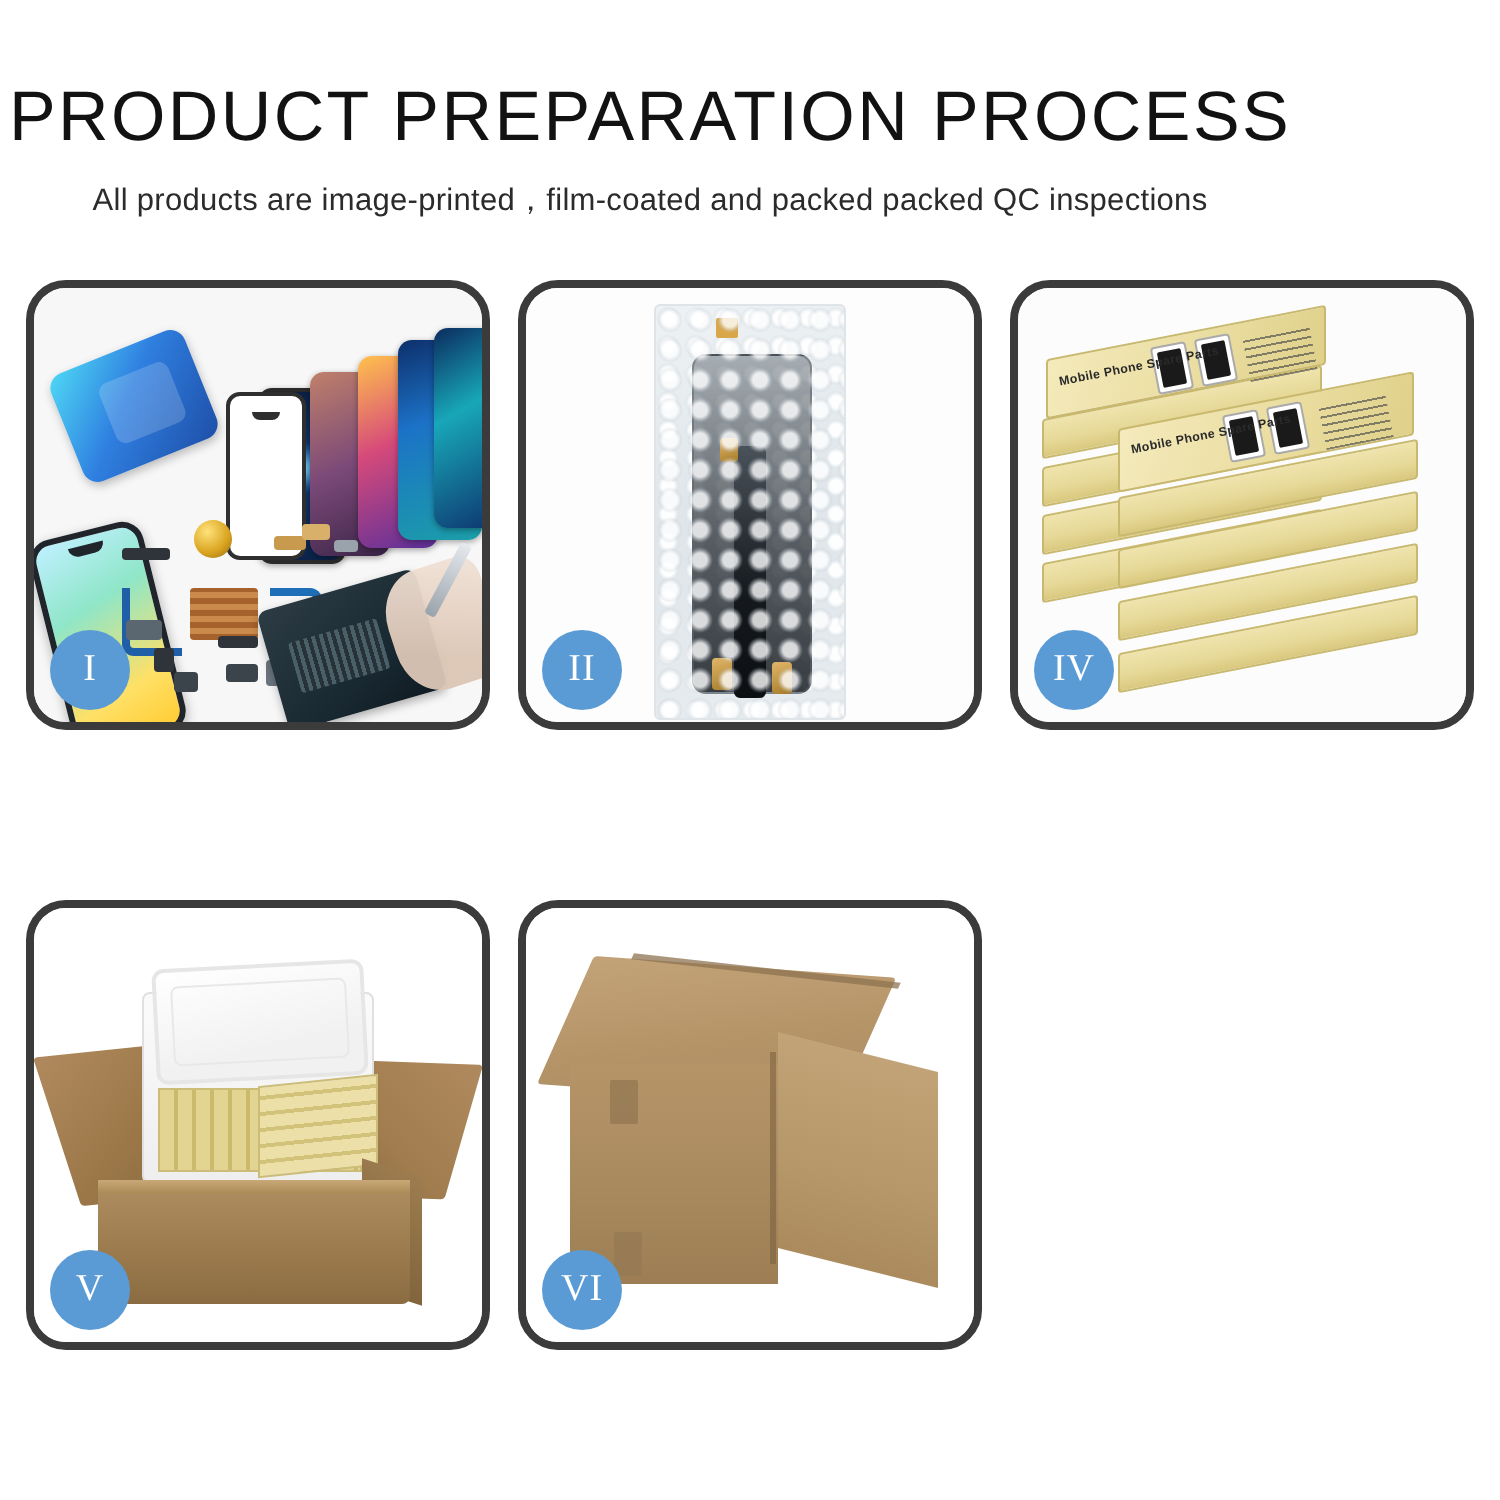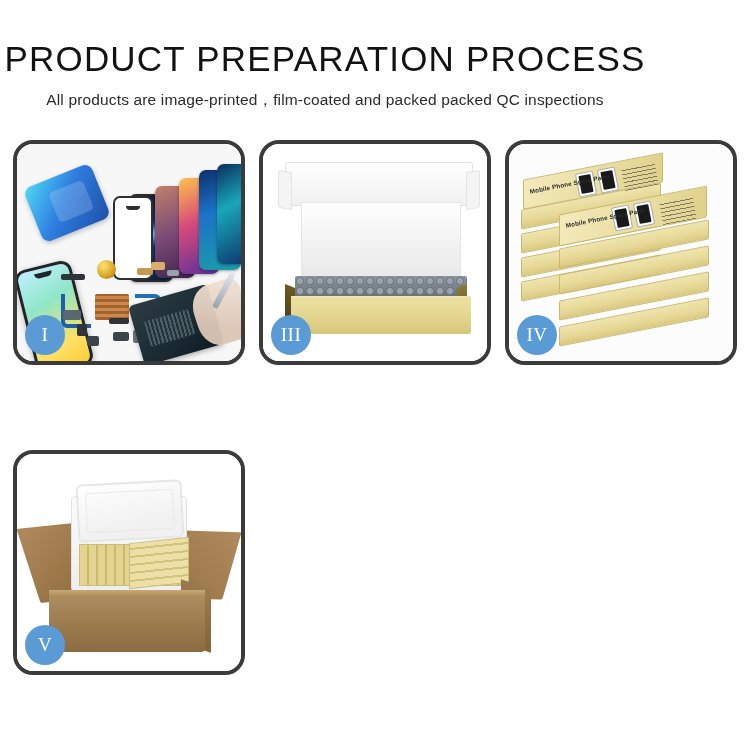--- a/index.html
+++ b/index.html
@@ -426,35 +426,35 @@
         <div class="chip c8"></div>
         <div class="chip c9"></div>
         <div class="chip c10"></div>
         <div class="logic-board"></div>
         <div class="hand"></div>
         <div class="screwdriver"></div>
       </div>
       <div class="badge">I</div>
     </div>
 
-
     <div class="panel">
-      <div class="panel-stage p3-bg">
-        <div class="box3-wrap">
-          <div class="lid-back"></div>
-          <div class="foam-sheet"></div>
-          <div class="bubble-layer"></div>
-          <div class="box3-left-side"></div>
-          <div class="box3-right-side"></div>
-          <div class="box3-rim"></div>
-          <div class="box3-front"></div>
+      <div class="panel-stage p2-bg">
+        <div class="bubble-bag">
+          <div class="tape"></div>
+          <div class="inner-part"></div>
+          <div class="dark-strip"></div>
+          <div class="gold-tab gt1"></div>
+          <div class="gold-tab gt2"></div>
+          <div class="gold-tab gt3"></div>
+          <div class="bub-overlay"></div>
         </div>
       </div>
-      <div class="badge">III</div>
+      <div class="badge">II</div>
     </div>
+
 
     <div class="panel">
       <div class="panel-stage p4-bg">
         <div class="stack">
           <div class="sbox sb-layer sl1"></div>
           <div class="sbox sb-layer sl2"></div>
           <div class="sbox sb-layer sl3"></div>
           <div class="sbox sb-layer sl4"></div>
           <div class="sbox sb-layer sr1"></div>
           <div class="sbox sb-layer sr2"></div>
@@ -486,15 +486,29 @@
           <div class="inner-yellow"></div>
           <div class="inner-yellow2"></div>
           <div class="foam-lid"></div>
           <div class="carton-right"></div>
           <div class="carton-front"></div>
         </div>
       </div>
       <div class="badge">V</div>
     </div>
 
+    <div class="panel">
+      <div class="panel-stage p6-bg">
+        <div class="big-box">
+          <div class="bb-top"></div>
+          <div class="bb-top-seam"></div>
+          <div class="bb-side"></div>
+          <div class="bb-front"></div>
+          <div class="bb-edge"></div>
+          <div class="bb-tape bt1"></div>
+          <div class="bb-tape bt2"></div>
+        </div>
+      </div>
+      <div class="badge">VI</div>
+    </div>
 
   </div>
 </div>
 
 </body></html>

